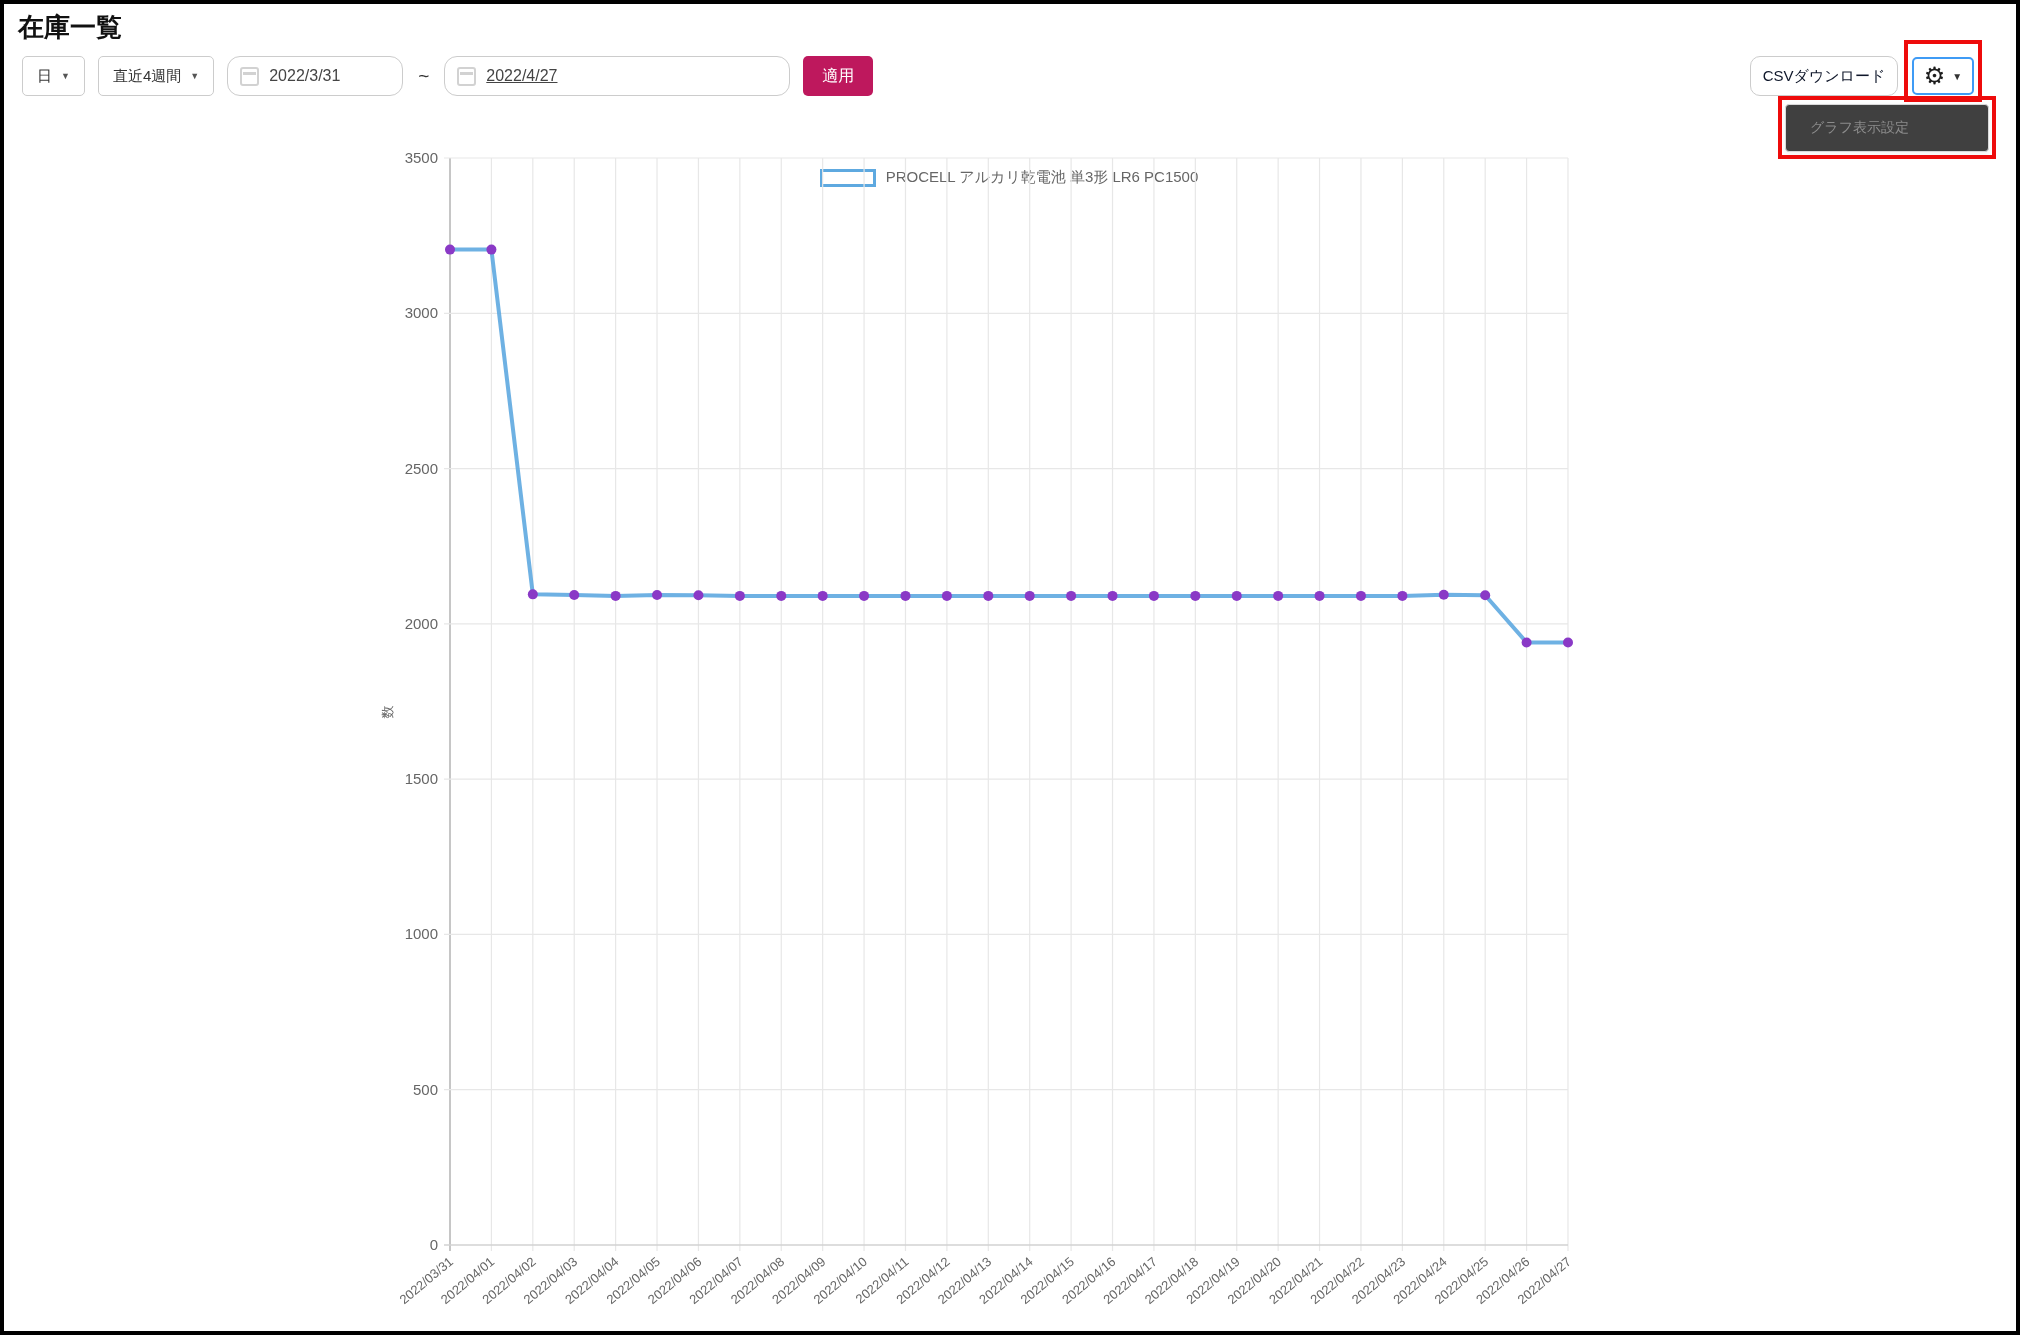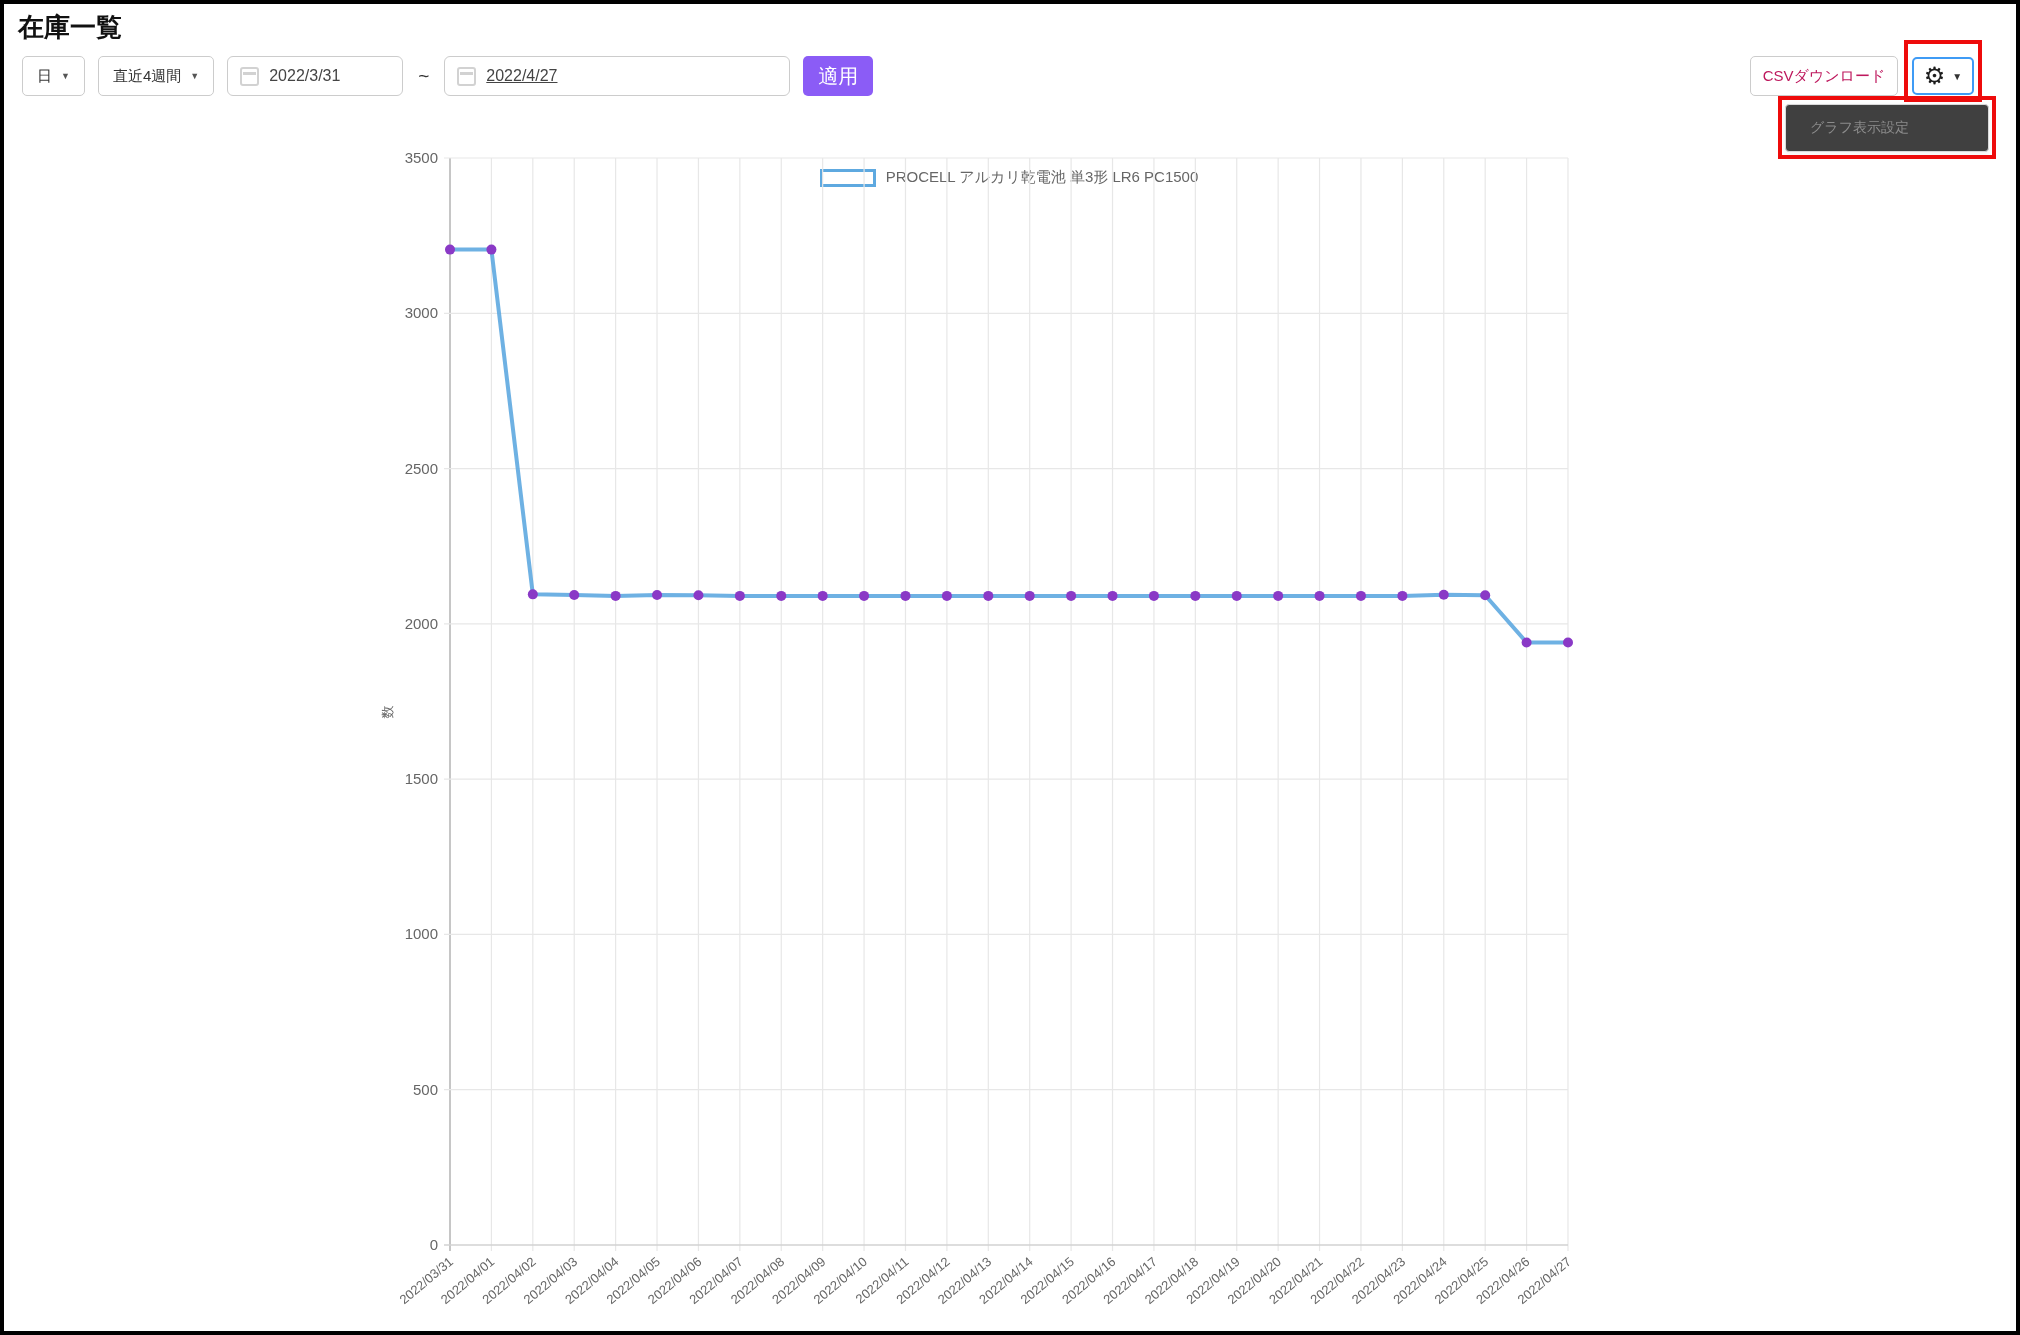--- a/index.html
+++ b/index.html
@@ -6,32 +6,32 @@
   html,body { width:2020px; height:1335px; background:#fff;
     font-family:"Liberation Sans","DejaVu Sans",sans-serif; color:#333; overflow:hidden; }
   .frame { position:absolute; inset:0; border:4px solid #000; pointer-events:none; z-index:60; }
   .page-title { position:absolute; left:18px; top:10px; font-size:26px; font-weight:bold; color:#111; }
 
   .toolbar-left { position:absolute; left:22px; top:56px; display:flex; align-items:center; gap:13px; height:40px; }
   .ctl-btn { display:flex; align-items:center; gap:9px; height:40px; padding:0 14px;
     background:#fff; border:1px solid #ccc; border-radius:5px; font-size:15px; color:#333; cursor:pointer; }
   .caret { font-size:9px; color:#555; line-height:1; }
   .date-field { display:flex; align-items:center; gap:10px; height:40px; padding:0 12px;
-    background:#fff; border:1px solid #ccc; border-radius:6px; font-size:16px; color:#444; }
+    background:#fff; border:1px solid #ccc; border-radius:13px; font-size:16px; color:#444; }
   .date-field.from { width:176px; }
   .date-field.to { width:346px;text-decoration:underline; }
   .cal-icon { width:19px; height:19px; border:2px solid #d2d2d2; border-radius:3px; position:relative; flex:0 0 auto; }
   .cal-icon::before { content:""; position:absolute; left:1px; right:1px; top:3px; height:3px; background:#d2d2d2; }
   .range-sep { font-size:19px; color:#333; padding:0 2px; }
-  .apply-btn { height:40px; width:70px; background:#8b5cf6; color:#fff; border:none; border-radius:5px;
-    font-size:20px; cursor:pointer; }
+  .apply-btn { height:40px; width:70px; background:#be185d; color:#fff; border:none; border-radius:5px;
+    font-size:16px; cursor:pointer; }
 
   .toolbar-right { position:absolute; left:1750px; top:56px; height:40px; }
   .csv-btn { position:absolute; left:0; top:0; height:40px; width:148px; background:#fff;
-    border:1px solid #ccc; border-radius:5px; font-size:15px; color:#be185d; cursor:pointer; }
+    border:1px solid #ccc; border-radius:10px; font-size:15px; color:#0f172a; cursor:pointer; }
   .gear-btn { position:absolute; left:162px; top:1px; height:38px; width:62px; background:#fff;
     border:2px solid #3f9bf5; border-radius:5px; display:flex; align-items:center; justify-content:center;
     gap:7px; cursor:pointer; }
   .gear-glyph { font-size:24px; line-height:1; color:#1c1c1c; }
   .gear-caret { font-size:10px; color:#333; }
 
   .annot { position:absolute; border:4px solid #ee0b0b; pointer-events:none; z-index:55; }
   .annot-gear { left:1904px; top:40px; width:78px; height:62px; }
   .annot-menu { left:1778px; top:96px; width:218px; height:63px; }
 

